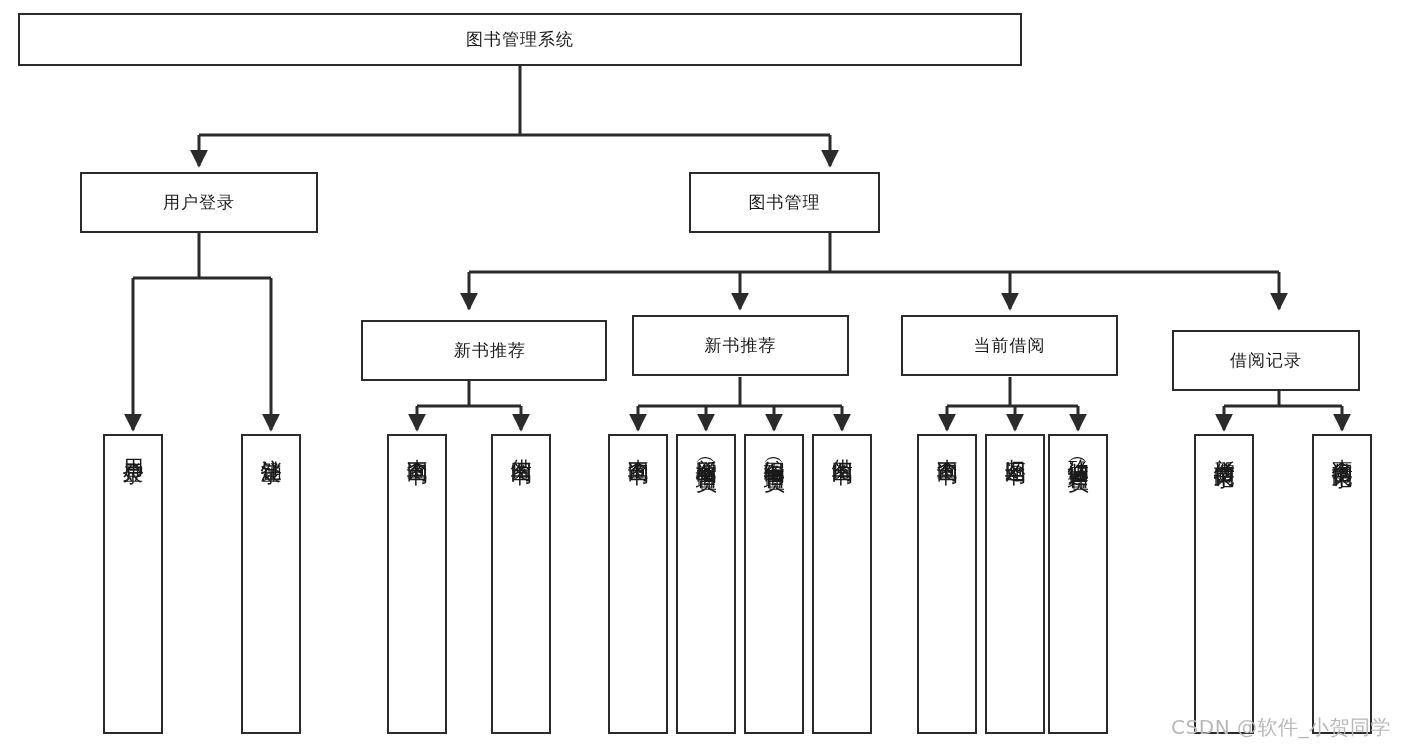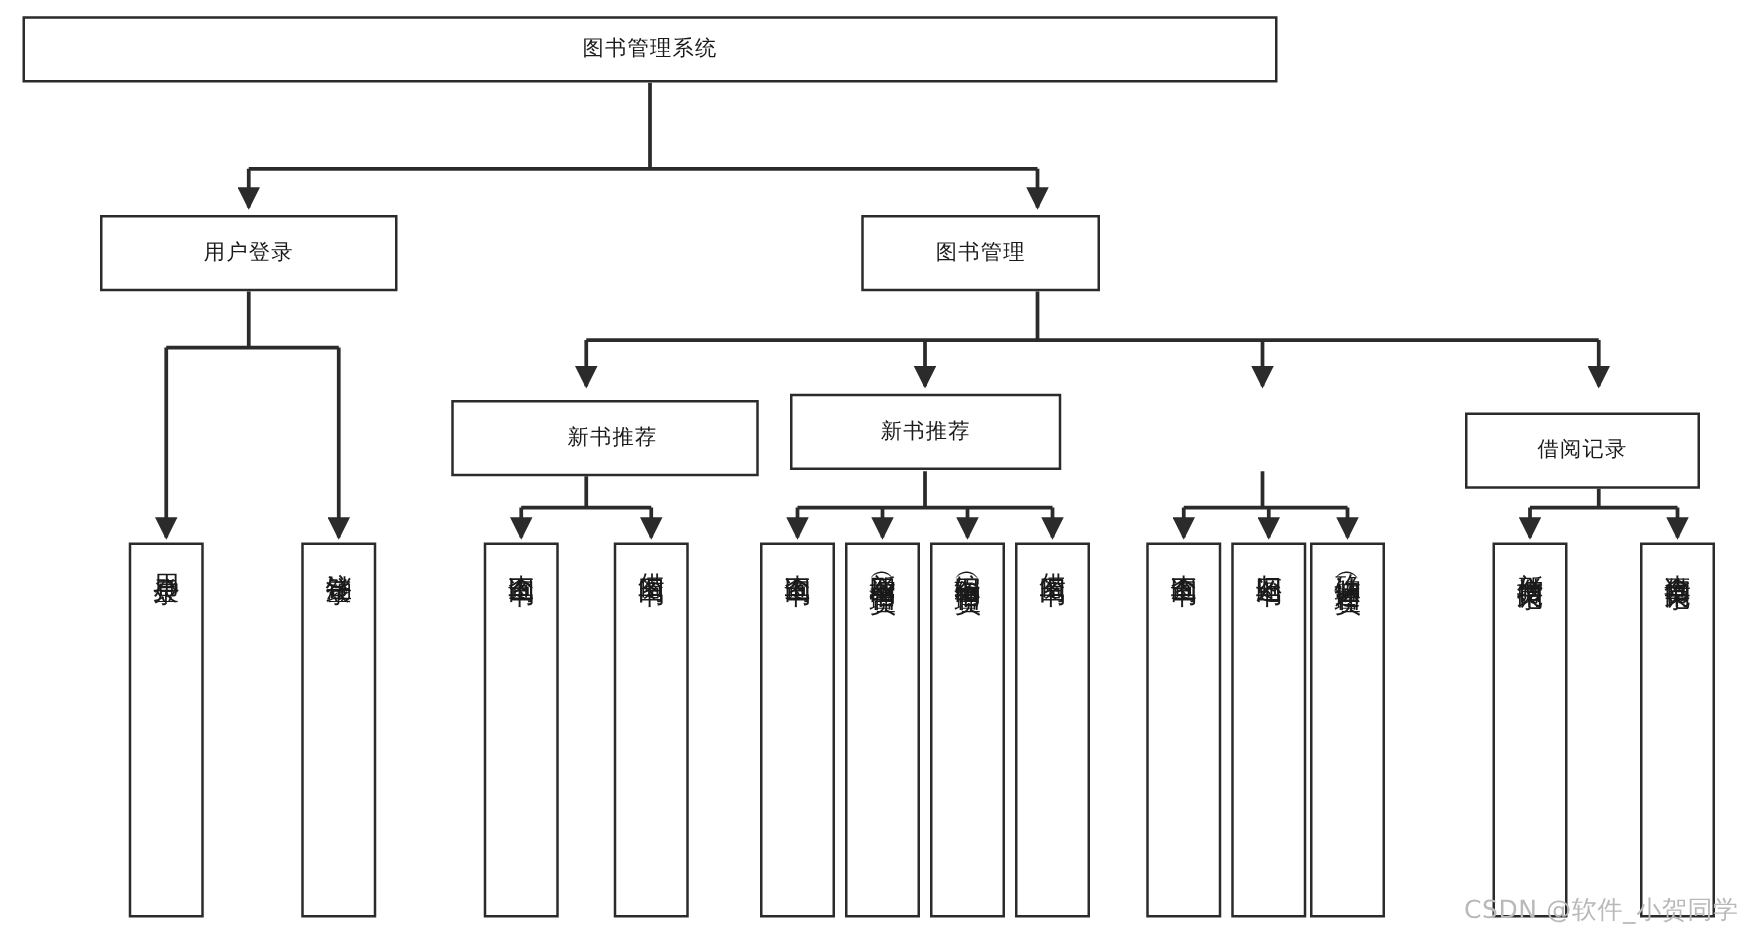--- a/index.html
+++ b/index.html
@@ -133,20 +133,23 @@
   <div class="node horizontal" style="left:689px; top:172px; width:191px; height:61px;align-items:center;">
     <span>图书管理</span>
   </div>
 
   <div class="node horizontal" style="left:361px; top:320px; width:246px; height:61px;padding-left:12px;">
     <span>新书推荐</span>
   </div>
   <div class="node horizontal" style="left:632px; top:315px; width:217px; height:61px;">
     <span>新书推荐</span>
   </div>
+  <div class="node horizontal" style="left:901px; top:315px; width:217px; height:61px;">
+    <span>当前借阅</span>
+  </div>
   <div class="node horizontal" style="left:1172px; top:330px; width:188px; height:61px;">
     <span>借阅记录</span>
   </div>
 
   <div class="node vertical" style="left:103px; top:434px; width:60px; height:300px;">
     <span class="vtext">用户登录</span>
   </div>
   <div class="node vertical" style="left:241px; top:434px; width:60px; height:300px;">
     <span class="vtext">注销登录</span>
   </div>

